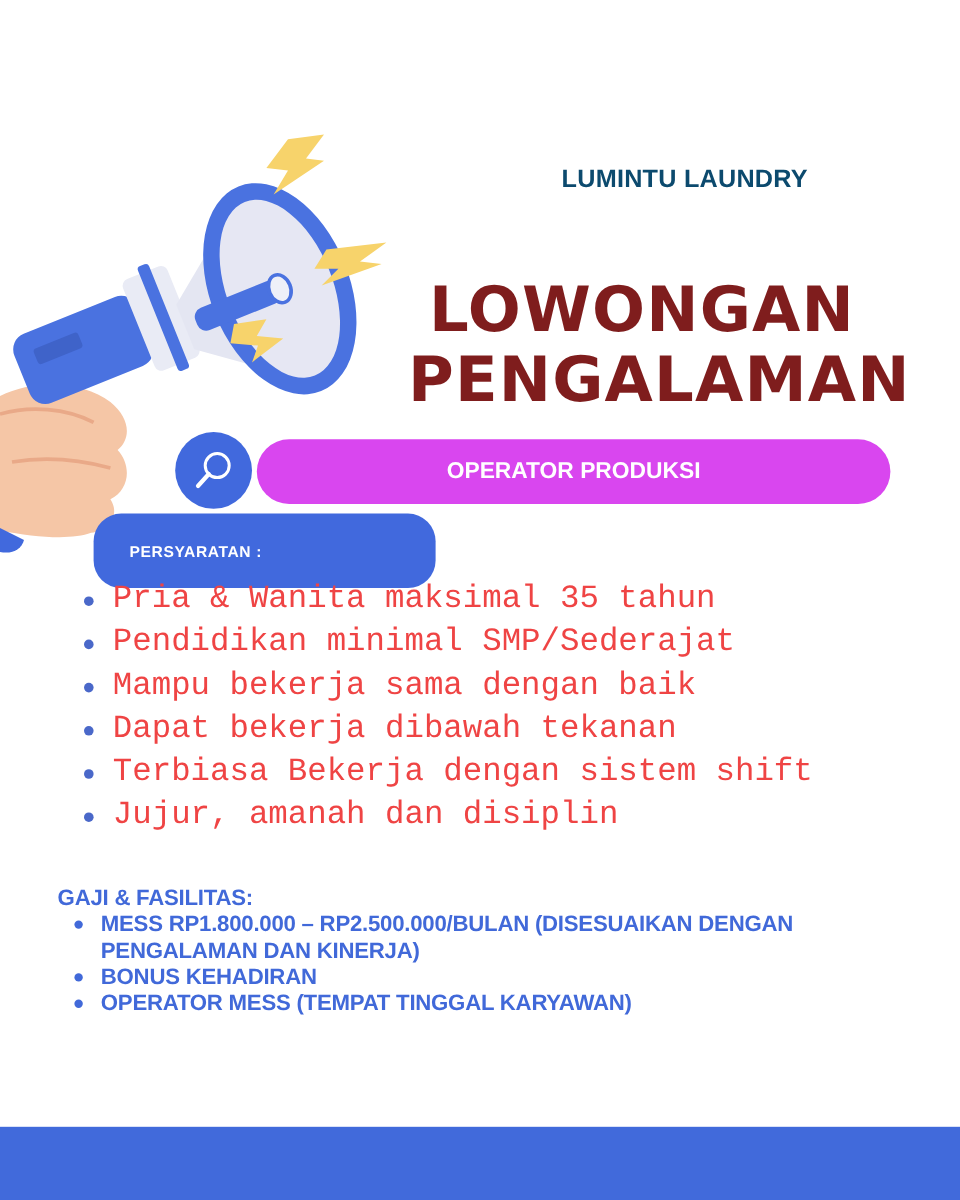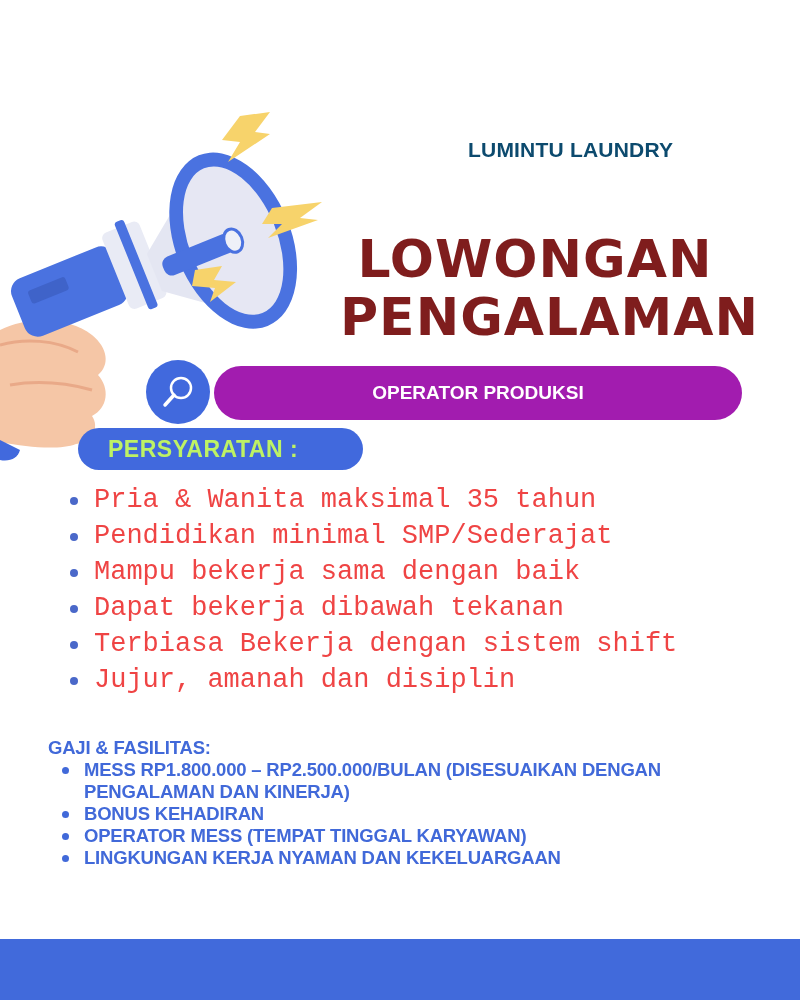--- a/index.html
+++ b/index.html
@@ -27,29 +27,29 @@
       color: #7f1d1d;
       letter-spacing: 1px;
     }
     .search-circle {
       left: 146px; top: 360px; width: 64px; height: 64px; border-radius: 50%;
       background: #4169dd;
       display: flex; align-items: center; justify-content: center;
     }
     .position-pill {
       left: 214px; top: 366px; width: 528px; height: 54px; border-radius: 27px;
-      background: #a21caf;
+      background: #d946ef;
       display: flex; align-items: center; justify-content: center;
       color: #fff; font-weight: 700; font-size: 19px;
       font-family: "Liberation Sans", sans-serif;
     }
     .req-pill {
-      left: 78px; top: 428px; width: 285px; height: 42px; border-radius: 23px;
+      left: 78px; top: 428px; width: 285px; height: 62px; border-radius: 23px;
       background: #4169dd;
-      color: #bef264; font-weight: 700; font-size: 23px;
+      color: #ffffff; font-weight: 700; font-size: 13px;
       font-family: "Liberation Sans", sans-serif;
       display: flex; align-items: center; padding-left: 30px; box-sizing: border-box;
       letter-spacing: 0.5px;
     }
     ul.req {
       left: 62px; top: 482px; margin: 0; padding: 0; list-style: none;
     }
     ul.req li {
       position: relative; padding-left: 32px;
       font-family: Liberation Mono, monospace;
@@ -142,17 +142,16 @@
   <li>Terbiasa Bekerja dengan sistem shift</li>
   <li>Jujur, amanah dan disiplin</li>
 </ul>
 
 <div class="abs benefits">
   <h3>GAJI &amp; FASILITAS:</h3>
   <ul>
     <li>MESS RP1.800.000 – RP2.500.000/BULAN (DISESUAIKAN DENGAN PENGALAMAN DAN KINERJA)</li>
     <li>BONUS KEHADIRAN</li>
     <li>OPERATOR MESS (TEMPAT TINGGAL KARYAWAN)</li>
-    <li>LINGKUNGAN KERJA NYAMAN DAN KEKELUARGAAN</li>
   </ul>
 </div>
 
 <div class="abs footer-bar"></div>
 
 </body></html>

